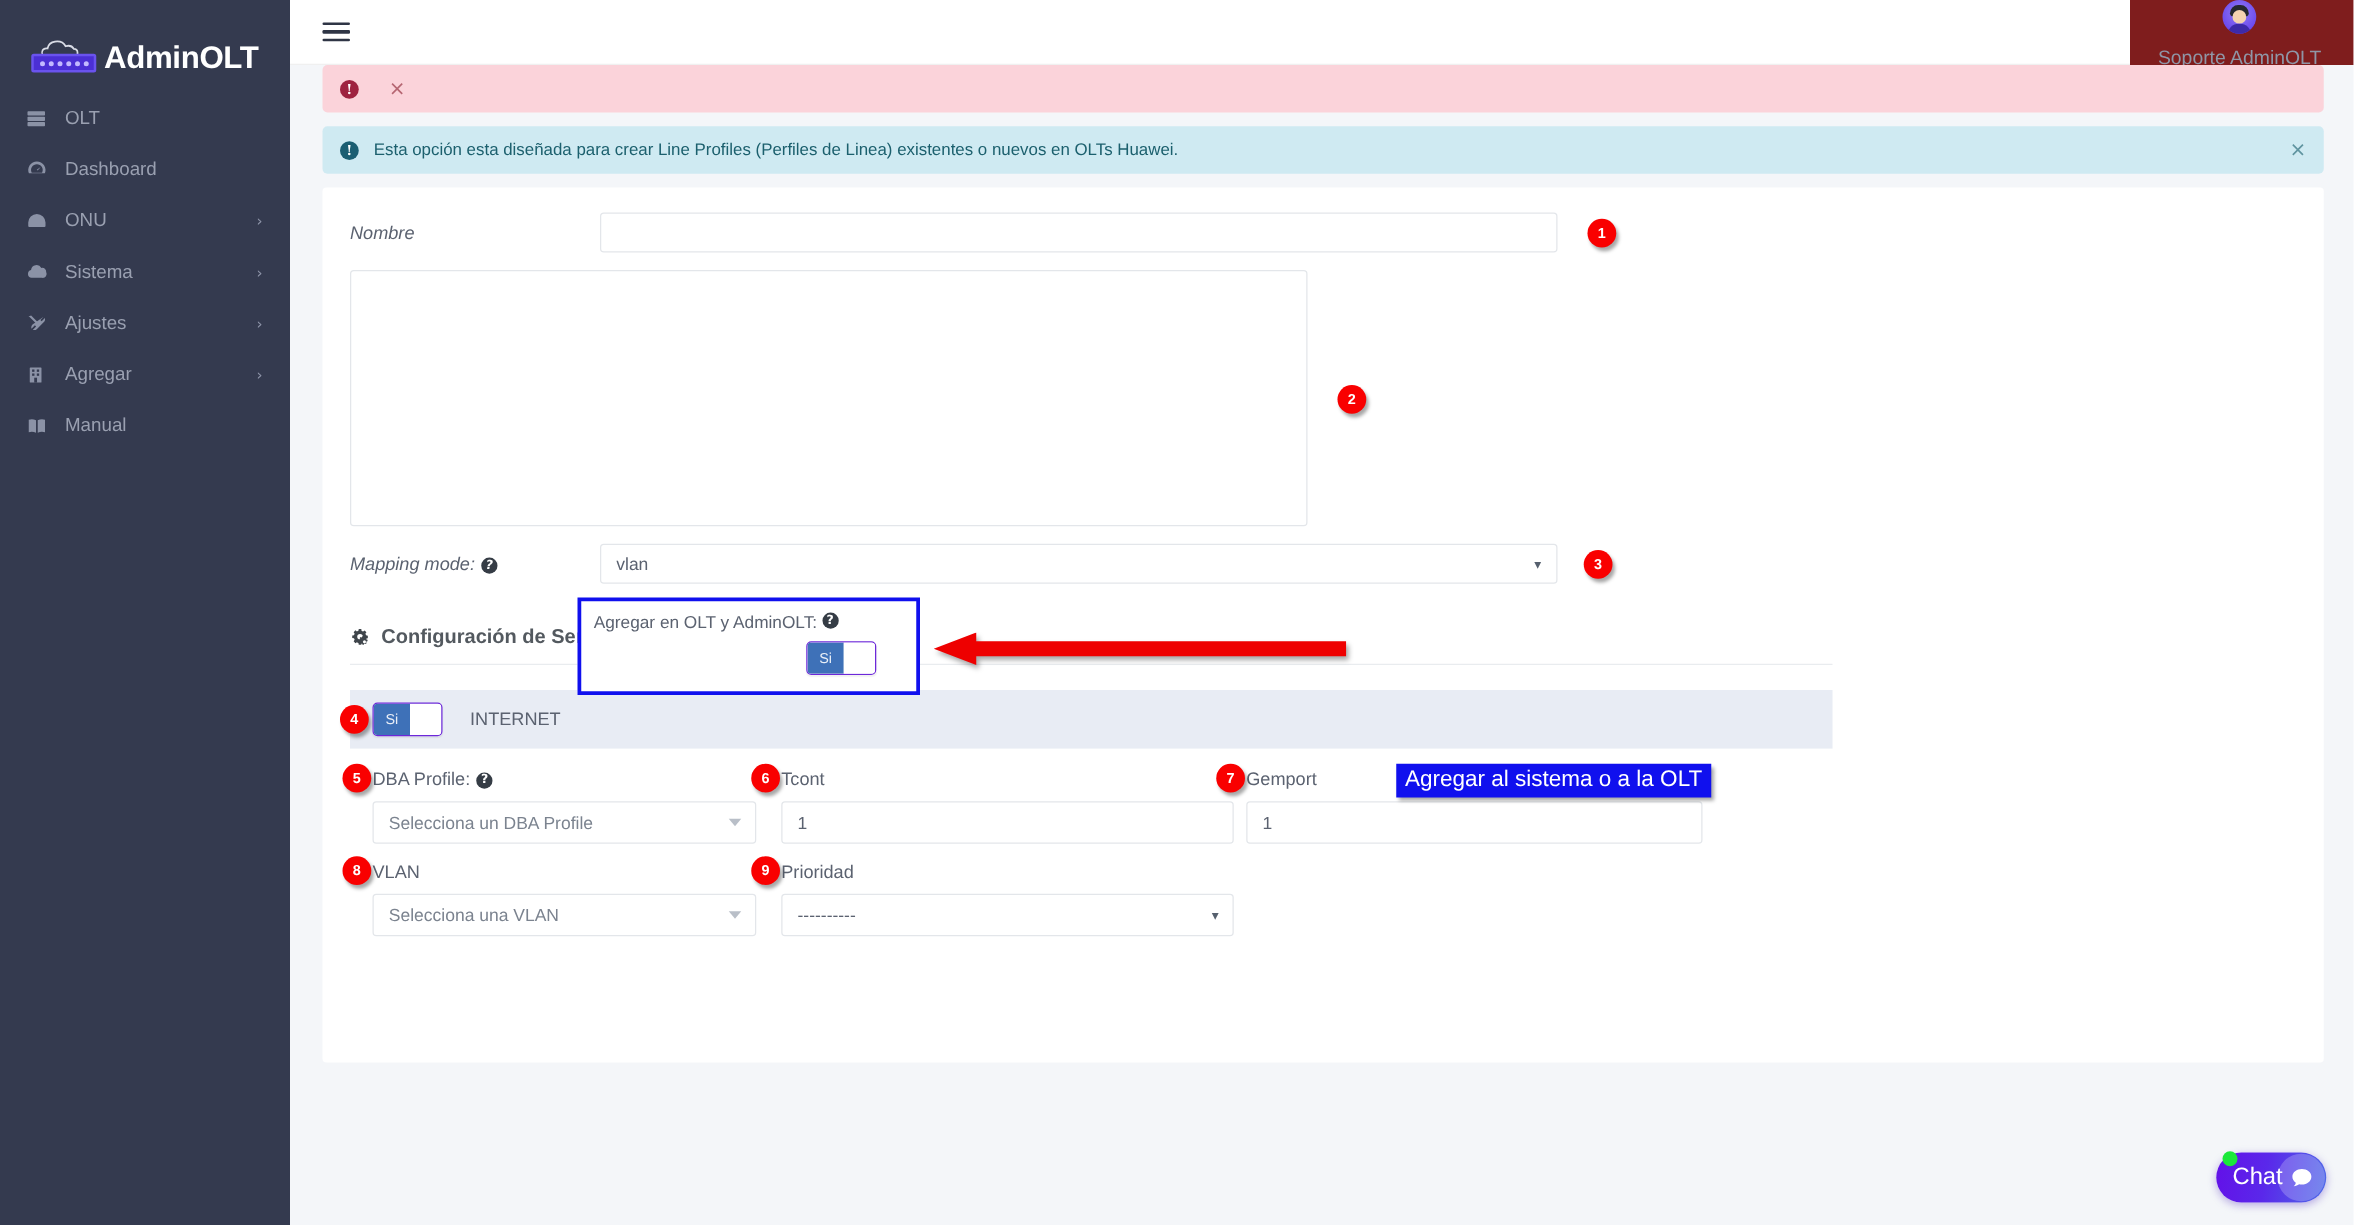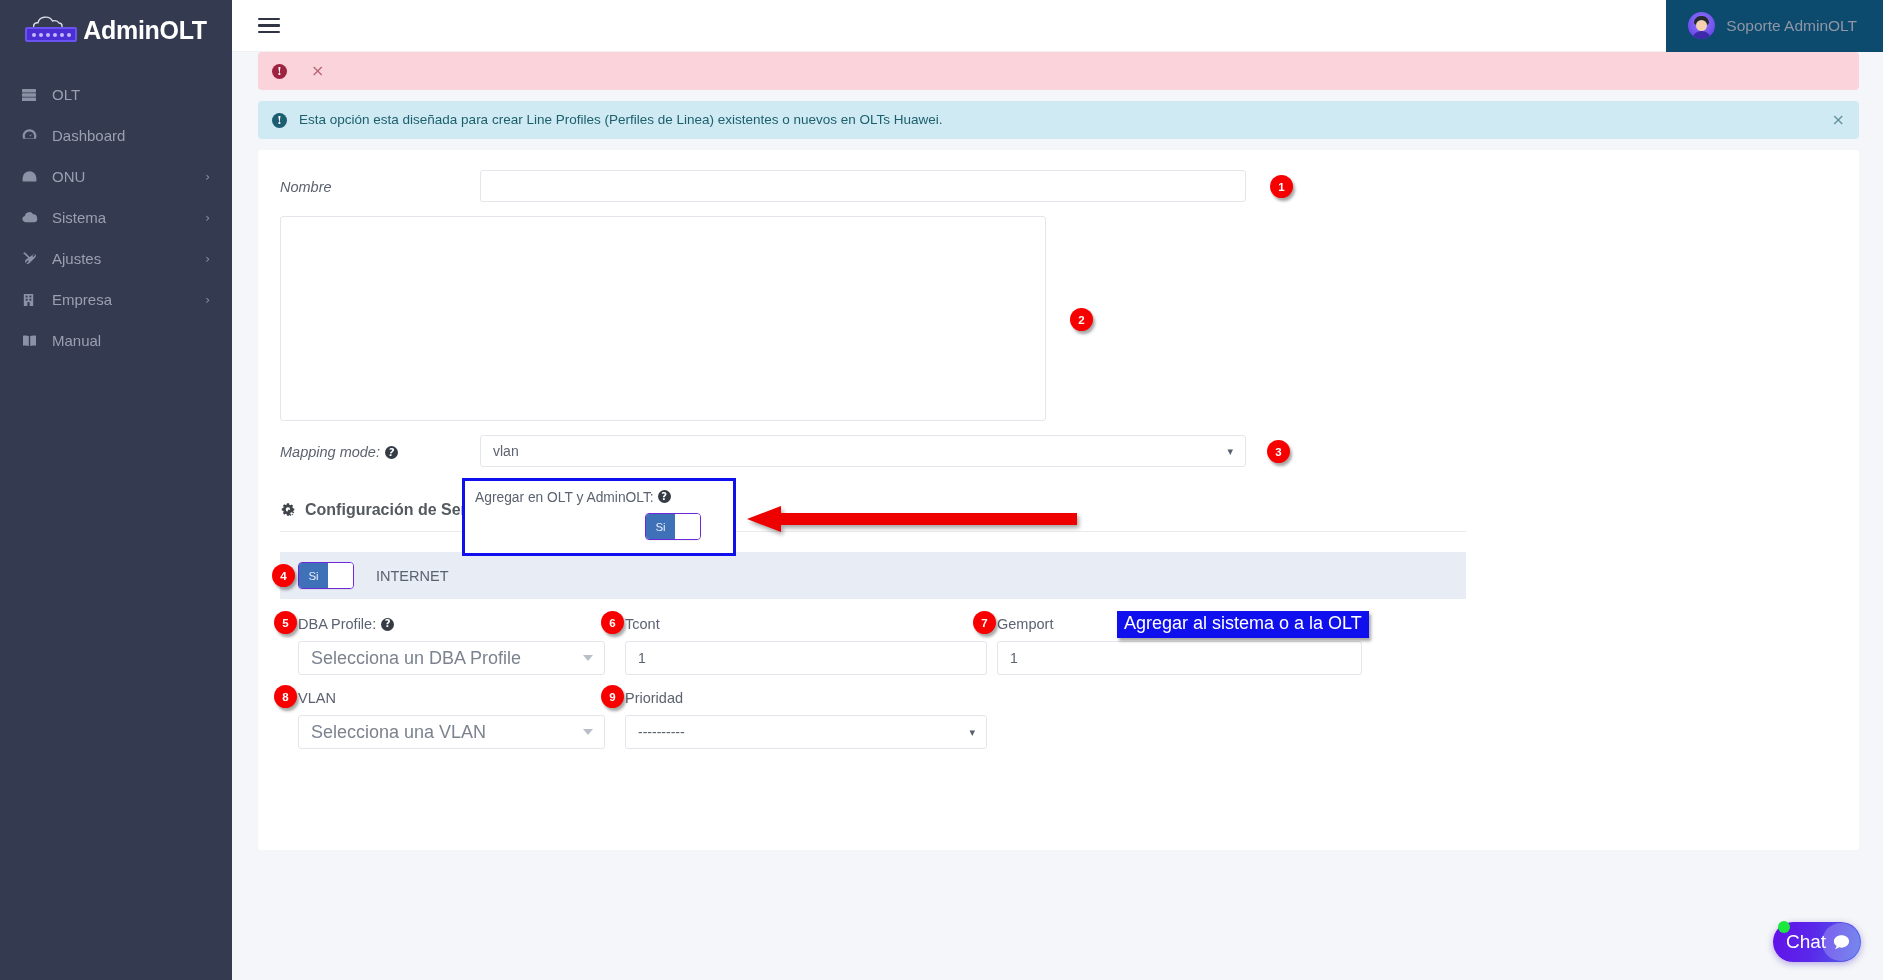--- a/index.html
+++ b/index.html
@@ -8,21 +8,21 @@
     font-family: "Liberation Sans", sans-serif;
     background: #ffffff; overflow: hidden;
   }
   body { display: flex; position: relative; }
 
   
   .sidebar {
     width: 232px; height: 980px; flex: 0 0 232px;
     background: #343a4f; position: relative; z-index: 5;
   }
-  .brand { height: 62px; display: flex; align-items: center; justify-content: center; }
+  .brand { height: 62px; display: flex; align-items: flex-end; justify-content: center; }
   .brand-logo { display: flex; align-items: flex-end; gap: 6px; }
   .logo-mark { position: relative; width: 52px; height: 30px; }
   .logo-cloud {
     position: absolute; left: 8px; top: 0px; width: 34px; height: 14px;
   }
   .logo-box {
     position: absolute; left: 0; top: 11px; width: 52px; height: 15px;
     background: #4b2fd4; border: 2px solid #6a53ee; border-radius: 2px;
     display: flex; align-items: center; justify-content: center; gap: 3px;
   }
@@ -58,21 +58,21 @@
     justify-content: space-between; padding: 0 0 0 26px;
     border-bottom: 1px solid #f0f0f0;
   }
   .hamburger { width: 22px; cursor: pointer; }
   .hamburger span {
     display: block; height: 2.6px; background: #2f3545; border-radius: 1px;
     margin: 4px 0;
   }
   .user-box {
     display: flex; align-items: center; gap: 11px; height: 52px;
-    padding: 0 26px 0 22px; background: #0c4a6e; cursor: pointer;
+    padding: 0 26px 0 22px; background: #7f1d1d; cursor: pointer; flex-direction: column;
   }
   .avatar {
     width: 27px; height: 27px; border-radius: 50%; position: relative;
     background: radial-gradient(circle at 50% 38%, #8e7cf5 0%, #7a5cf0 45%, #5b35e8 100%);
     overflow: hidden; flex: 0 0 27px;
   }
   .avatar-hair {
     position: absolute; left: 6px; top: 4px; width: 15px; height: 9px;
     background: #25282f; border-radius: 8px 8px 3px 3px;
   }
@@ -222,21 +222,21 @@
   .svc-grid { display: flex; padding-left: 18px; }
   .svc-col { width: 327px; flex: 0 0 327px; position: relative; }
   .svc-col.mid { width: 372px; flex: 0 0 372px; }
   .svc-label {
     color: #5b6270; font-size: 14.5px; display: flex; align-items: center;
     gap: 5px; margin-bottom: 8px; height: 18px;
   }
   .select2 {
     width: 307px; height: 34px; border: 1px solid #e3e6ea; border-radius: 3px;
     background: #fff; display: flex; align-items: center; padding: 0 12px;
-    font-size: 18px; color: #7b838f; position: relative; cursor: pointer;
+    font-size: 14px; color: #7b838f; position: relative; cursor: pointer;
   }
   .select2-arrow {
     position: absolute; right: 11px; top: 13px; width: 0; height: 0;
     border-left: 5px solid transparent; border-right: 5px solid transparent;
     border-top: 6px solid #b9bfc8;
   }
   .inp-sm {
     width: 362px; height: 34px; border: 1px solid #e3e6ea; border-radius: 3px;
     background: #fff; font-size: 14px; color: #5b6270; padding: 0 12px;
     font-family: "Liberation Sans", sans-serif; outline: none;
@@ -360,21 +360,21 @@
       <span class="nav-icon">
         <svg width="15" height="16" viewBox="0 0 16 16" fill="currentColor">
           <rect x="3" y="1.5" width="10" height="13" rx="0.6"></rect>
           <rect x="5" y="3.3" width="2" height="2" fill="#343a4f"></rect>
           <rect x="9" y="3.3" width="2" height="2" fill="#343a4f"></rect>
           <rect x="5" y="6.7" width="2" height="2" fill="#343a4f"></rect>
           <rect x="9" y="6.7" width="2" height="2" fill="#343a4f"></rect>
           <rect x="6.8" y="10.3" width="2.4" height="4.2" fill="#343a4f"></rect>
         </svg>
       </span>
-      <span class="nav-label">Empresa</span>
+      <span class="nav-label">Agregar</span>
       <span class="nav-caret">›</span>
     </div>
 
     <div class="nav-item">
       <span class="nav-icon">
         <svg width="17" height="16" viewBox="0 0 16 16" fill="currentColor">
           <path d="M1.5 2.8C3 2.2 5.4 2.2 7.3 3.1v10c-1.9-.9-4.3-.9-5.8-.3z"></path>
           <path d="M14.5 2.8c-1.5-.6-3.9-.6-5.8.3v10c1.9-.9 4.3-.9 5.8-.3z"></path>
         </svg>
       </span>

